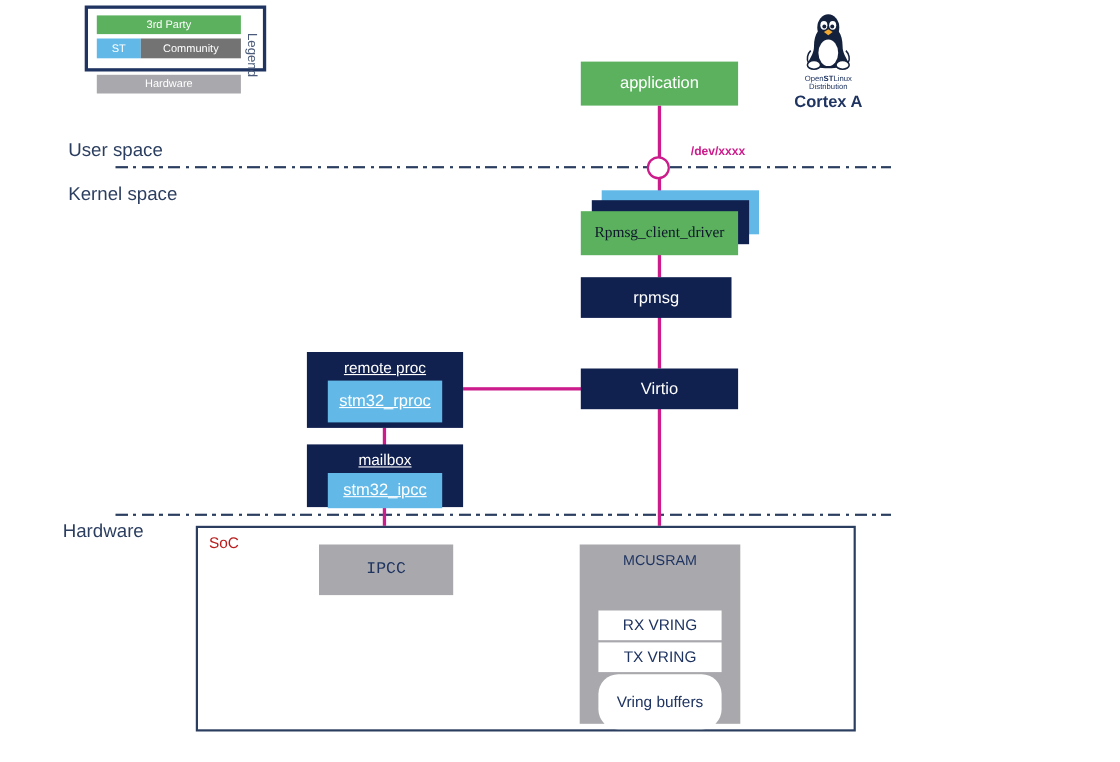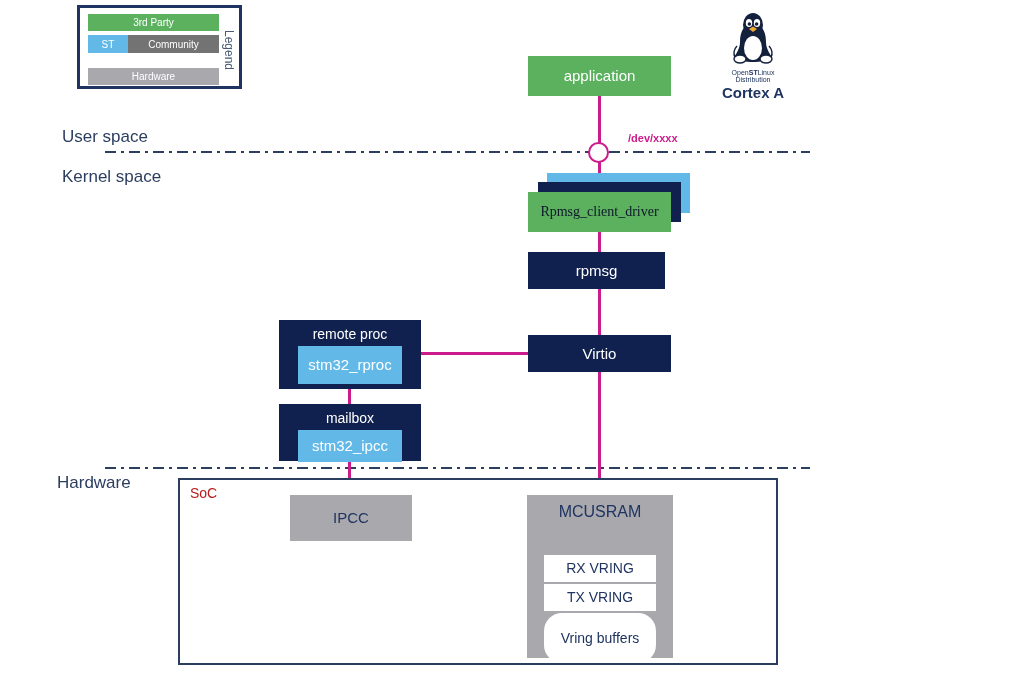--- a/index.html
+++ b/index.html
@@ -28,21 +28,21 @@
     text-align: center;
     line-height: 1.15;
   }
 
   
   #legend-frame {
     position: absolute;
     left: 77px;
     top: 5px;
     width: 165px;
-    height: 84px;
+    height: 60px;
     border: 3px solid #1f3461;
     background: #ffffff;
     box-sizing: border-box;
   }
   .legend-chip {
     position: absolute;
     box-sizing: border-box;
     display: flex;
     align-items: center;
     justify-content: center;
@@ -209,20 +209,21 @@
   #box-rpmsg  { left: 528px; top: 252px; width: 137px; height: 37px; }
   #box-virtio { left: 528px; top: 335px; width: 143px; height: 37px; }
 
   
   .outer-navy {
     background: #10204f;
     color: #ffffff;
     display: block;
     padding-top: 5px;
     box-sizing: border-box;
+    text-decoration: underline;
   }
   .outer-title {
     font-size: 14px;
     color: #ffffff;
     text-align: center;
     height: 19px;
     line-height: 19px;
   }
   .inner-blue {
     margin: 2px auto 0 auto;
@@ -251,30 +252,31 @@
     left: 190px; top: 485px;
     font-size: 14px;
     color: #b91c1c;
   }
 
   #box-ipcc {
     left: 290px; top: 495px; width: 122px; height: 46px;
     background: #a8a8ad;
     color: #1f3461;
     font-size: 15px;
+    font-family: Liberation Mono, monospace;
   }
 
   #box-mcusram {
     left: 527px; top: 495px; width: 146px; height: 163px;
     background: #a8a8ad;
     display: block;
     box-sizing: border-box;
   }
   #mcusram-title {
-    font-size: 16px;
+    font-size: 13px;
     color: #1f3461;
     text-align: center;
     padding-top: 8px;
     height: 22px;
   }
   .vring {
     margin: 0 auto;
     background: #ffffff;
     color: #1f3461;
     font-size: 14px;

